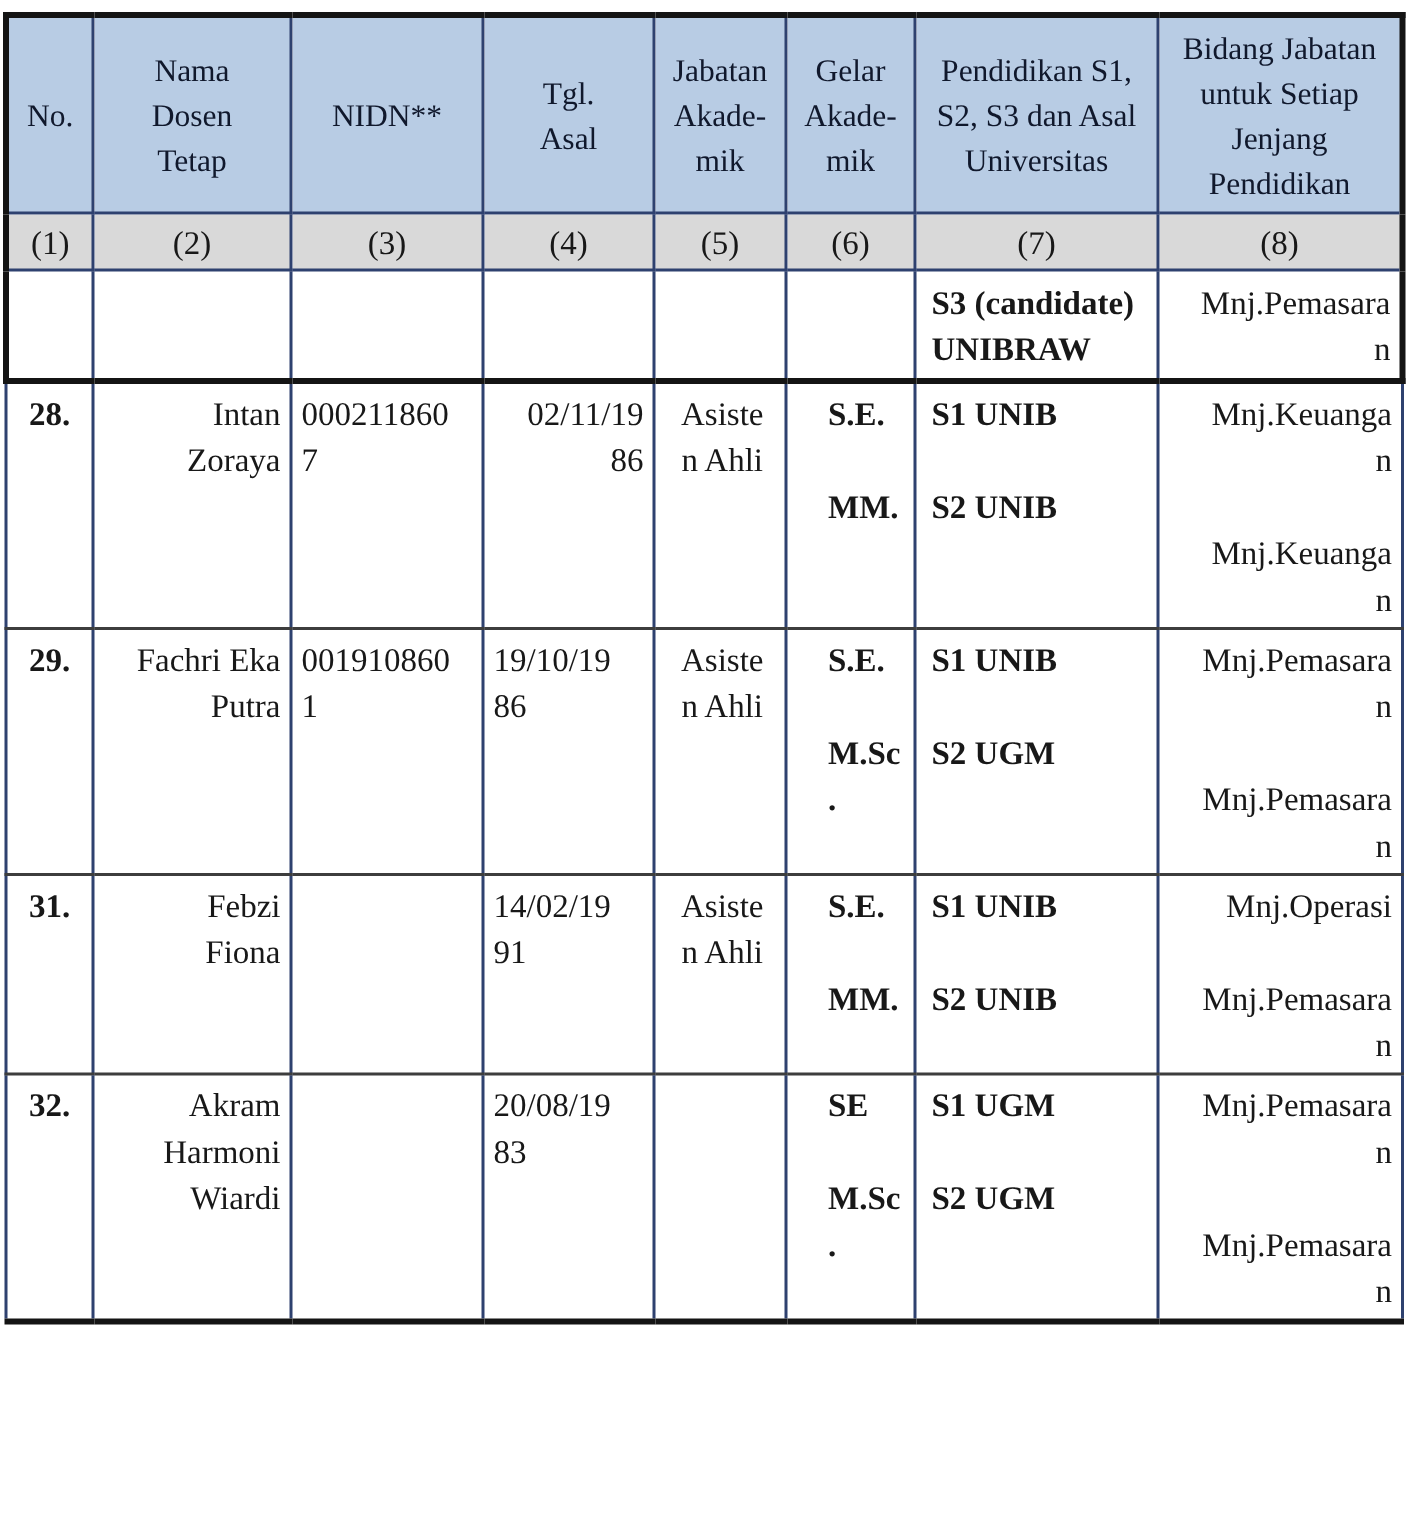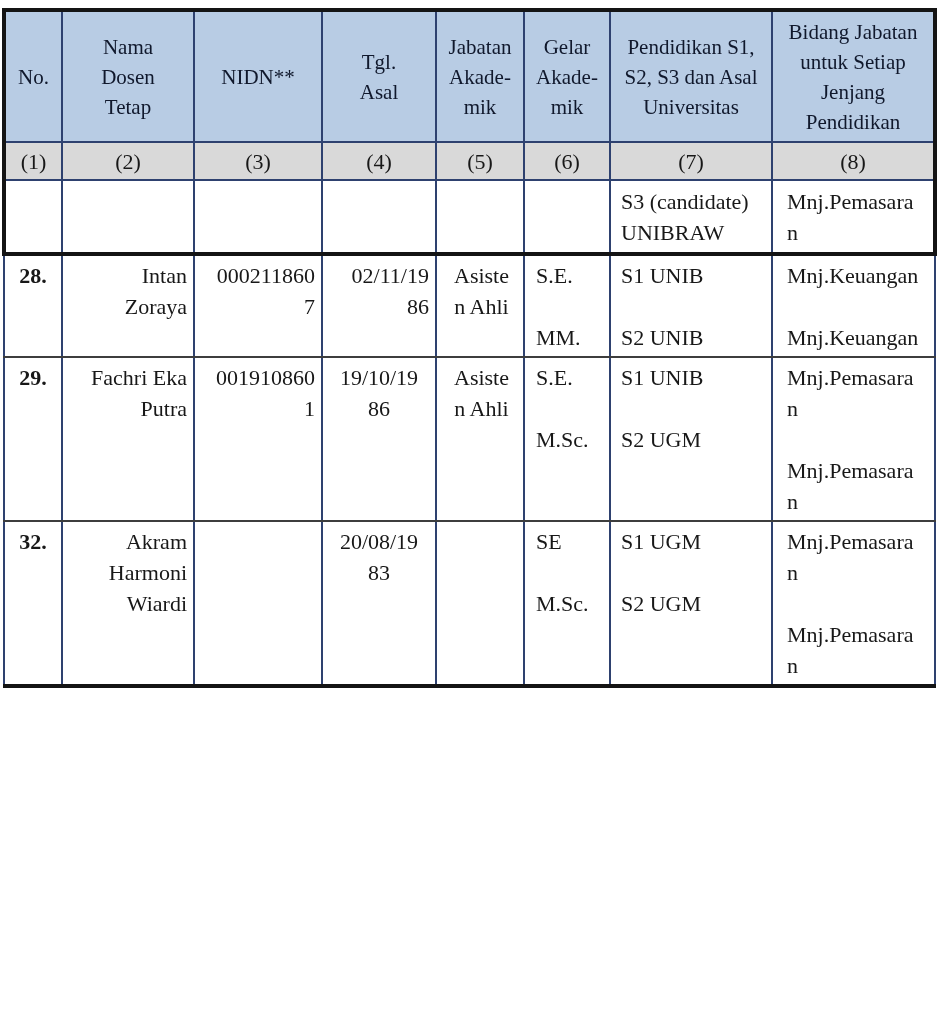--- a/index.html
+++ b/index.html
@@ -23,26 +23,26 @@
   tr.carryover-row td{border:2px solid var(--line-blue);border-bottom:4px solid var(--line-black);padding-top:5px;}
   tr.carryover-row td:first-child{border-left:4px solid var(--line-black);}
   tr.carryover-row td:last-child{border-right:4px solid var(--line-black);}
   
   tr.data-row td{border-left:2px solid var(--line-blue);border-right:2px solid var(--line-blue);
         border-top:2px solid var(--line-gray);border-bottom:2px solid var(--line-gray);padding-top:4px;}
   tr.data-row:last-child td{border-bottom:4px solid var(--line-black);}
   
   .col-no{text-align:center;font-weight:bold;}
   .col-nama{text-align:right;padding-left:9px;}
-  .col-nidn{text-align:right;}
-  .col-tgl{text-align:center;}
+  .col-nidn{text-align:left;}
+  .col-tgl{text-align:left;}
   .col-jabatan{text-align:center;padding-left:9px;}
-  .col-gelar{text-align:left;padding-left:11px;}
-  .col-pendidikan{text-align:left;padding-left:10px;}
-  .col-bidang{text-align:left;padding-left:14px;}
+  .col-gelar{text-align:left;padding-left:27px;font-weight:bold;}
+  .col-pendidikan{text-align:left;padding-left:10px;font-weight:bold;}
+  .col-bidang{text-align:right;padding-left:24px;}
   tr.subheader-row td{text-align:center;font-weight:normal;}
 </style>
 </head>
 <body>
 
 <div class="page">
   <table class="dosen">
     <colgroup>
         <col style="width: 58px;">
         <col style="width: 132px;">
@@ -135,20 +135,40 @@
 M.Sc.</td>
           <td class="col-pendidikan">S1 UNIB
 
 S2 UGM</td>
           <td class="col-bidang">Mnj.Pemasara
 n
 
 Mnj.Pemasara
 n</td>
         </tr>
+        <tr class="data-row" style="height: 129px;">
+          <td class="col-no">31.</td>
+          <td class="col-nama">Febzi
+Fiona</td>
+          <td class="col-nidn"></td>
+          <td class="col-tgl">14/02/19
+91</td>
+          <td class="col-jabatan">Asiste
+n Ahli</td>
+          <td class="col-gelar">S.E.
+
+MM.</td>
+          <td class="col-pendidikan">S1 UNIB
+
+S2 UNIB</td>
+          <td class="col-bidang">Mnj.Operasi
+
+Mnj.Pemasara
+n</td>
+        </tr>
         <tr class="data-row" style="height: 152px;">
           <td class="col-no">32.</td>
           <td class="col-nama">Akram
 Harmoni
 Wiardi</td>
           <td class="col-nidn"></td>
           <td class="col-tgl">20/08/19
 83</td>
           <td class="col-jabatan"></td>
           <td class="col-gelar">SE

